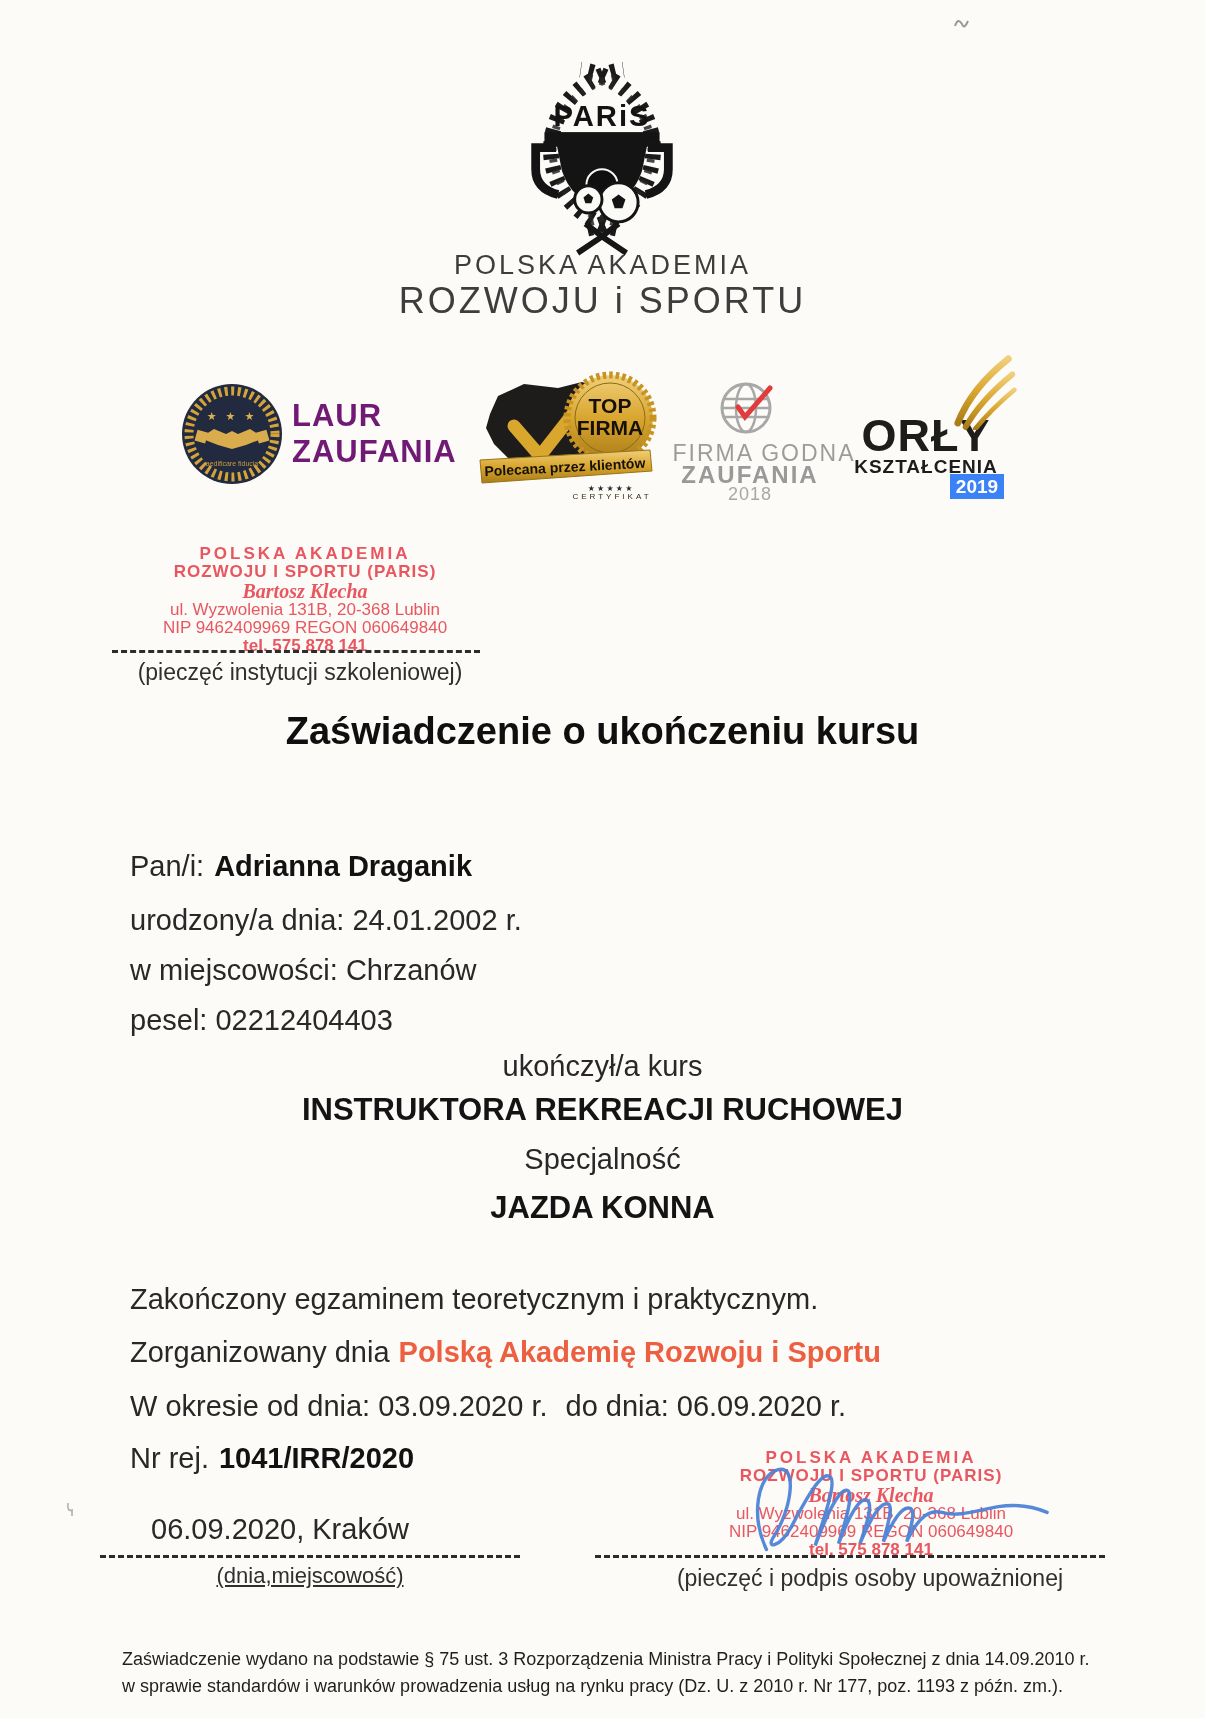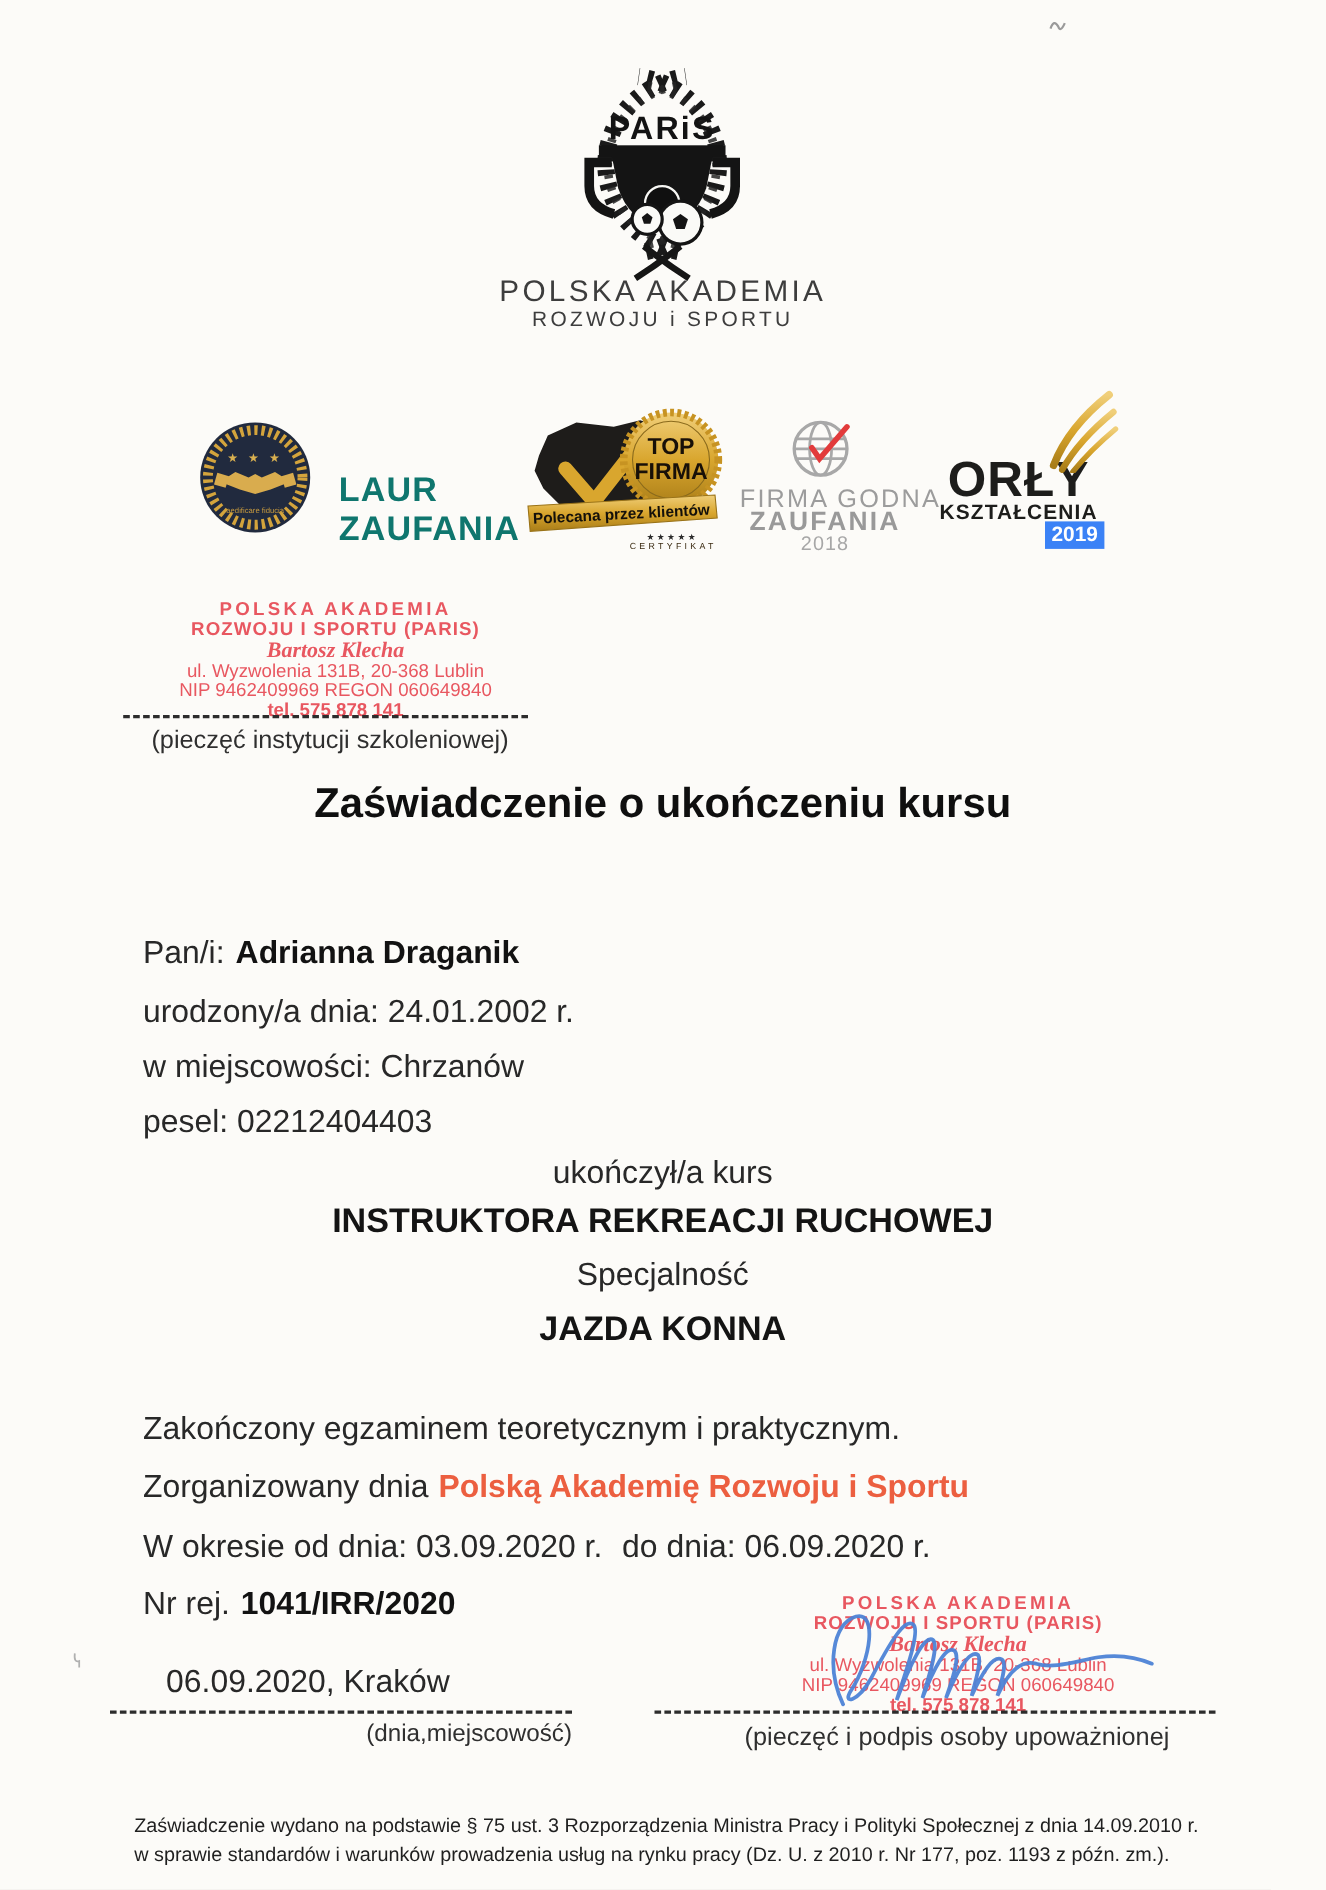--- a/index.html
+++ b/index.html
@@ -4,26 +4,26 @@
 <style>
   html,body{margin:0;padding:0;background:#e9e7e2;}
   .page{position:relative;width:1205px;height:1718px;margin:0 auto;background:#fcfbf8;
         font-family:"Liberation Sans",sans-serif;overflow:hidden;}
   .abs{position:absolute;}
   .centered{left:0;width:1205px;text-align:center;}
 
   
   #logo-svg{left:487px;top:56px;width:230px;height:200px;}
   #org1{top:250px;font-size:27px;letter-spacing:3px;color:#3d3d3d;}
-  #org2{top:280px;font-size:19px;letter-spacing:3px;color:#3d3d3d;}
+  #org2{top:280px;font-size:36px;letter-spacing:3px;color:#3d3d3d;}
 
   
   #medallion-svg{left:180px;top:382px;width:104px;height:104px;}
-  #laur-label{left:308px;top:398px;font-size:31px;font-weight:700;color:#0f766e;
-              line-height:36px;letter-spacing:1px;margin-top:29px;}
+  #laur-label{left:292px;top:398px;font-size:31px;font-weight:700;color:#701a75;
+              line-height:36px;letter-spacing:1px;}
   #topfirma-svg{left:462px;top:366px;width:205px;height:134px;}
   #fgz1{left:650px;top:440px;width:200px;font-size:23px;letter-spacing:2px;color:#9c9c9c;text-align:center;white-space:nowrap;margin-left:14px;}
   #fgz2{left:650px;top:461px;width:200px;font-size:24px;font-weight:700;letter-spacing:2px;color:#999;text-align:center;}
   #fgz3{left:650px;top:484px;width:200px;font-size:18px;color:#a7a7a7;text-align:center;letter-spacing:1px;}
   #orly-title{left:846px;top:410px;width:160px;text-align:center;font-size:45px;font-weight:700;color:#1d1d1b;letter-spacing:1px;}
   #wing-svg{left:952px;top:350px;width:68px;height:80px;}
   #ksztalcenia{left:846px;top:456px;width:160px;text-align:center;font-size:19px;font-weight:700;color:#1d1d1b;letter-spacing:1px;}
   #year2019{left:950px;top:474px;width:54px;height:25px;background:#3b82f6;color:#ffffff;
             font-size:19px;font-weight:700;text-align:center;line-height:25px;}
 
@@ -52,21 +52,21 @@
   #l-completed{top:1050px;}  #l-course{top:1092px;}  #l-spec{top:1143px;}  #l-jazda{top:1190px;}
   #l-exam{top:1283px;}  #l-org{top:1336px;}  #l-period{top:1390px;}  #l-reg{top:1442px;}
   #org-accent{color:#ec5f40;font-weight:700;margin-left:9px;}
   #period-to{margin-left:18px;}
   #reg-number{margin-left:10px;}
   #name-bold{margin-left:10px;}
 
   #sig-svg{left:728px;top:1452px;width:340px;height:115px;}
   #dateplace{left:110px;top:1513px;width:340px;text-align:center;font-size:29px;color:#282828;white-space:nowrap;}
   #dashL{left:100px;top:1555px;width:420px;}
-  #capL{left:100px;top:1563px;width:420px;text-align:right;font-size:22px;color:#2f2f2f;}
+  #capL{left:100px;top:1563px;width:420px;text-align:center;font-size:22px;color:#2f2f2f;text-decoration:underline;}
   #dashR{left:595px;top:1555px;width:510px;}
   #capR1{left:615px;top:1565px;width:510px;text-align:center;font-size:23px;color:#2f2f2f;}
   #capR2{left:615px;top:1591px;width:510px;text-align:center;font-size:23px;color:#2f2f2f;}
 
   #footer1{left:122px;top:1649px;font-size:18px;color:#1f1f1f;white-space:nowrap;}
   #footer2{left:122px;top:1676px;font-size:18px;color:#1f1f1f;white-space:nowrap;}
 
   #artifact-tr{left:952px;top:14px;width:18px;height:18px;}
   #artifact-bl{left:64px;top:1500px;width:16px;height:18px;}
 </style>

